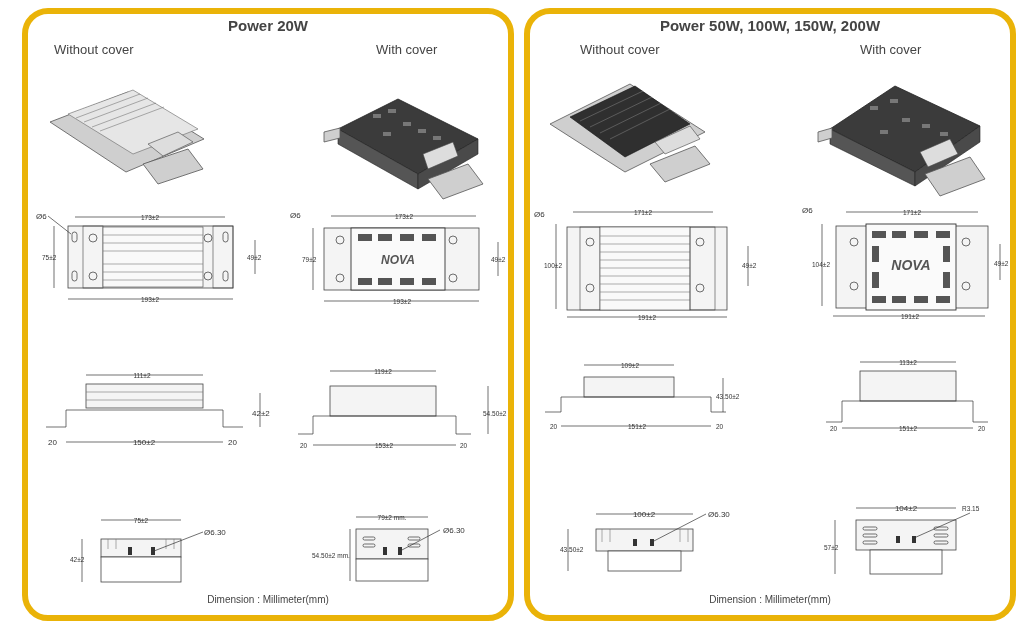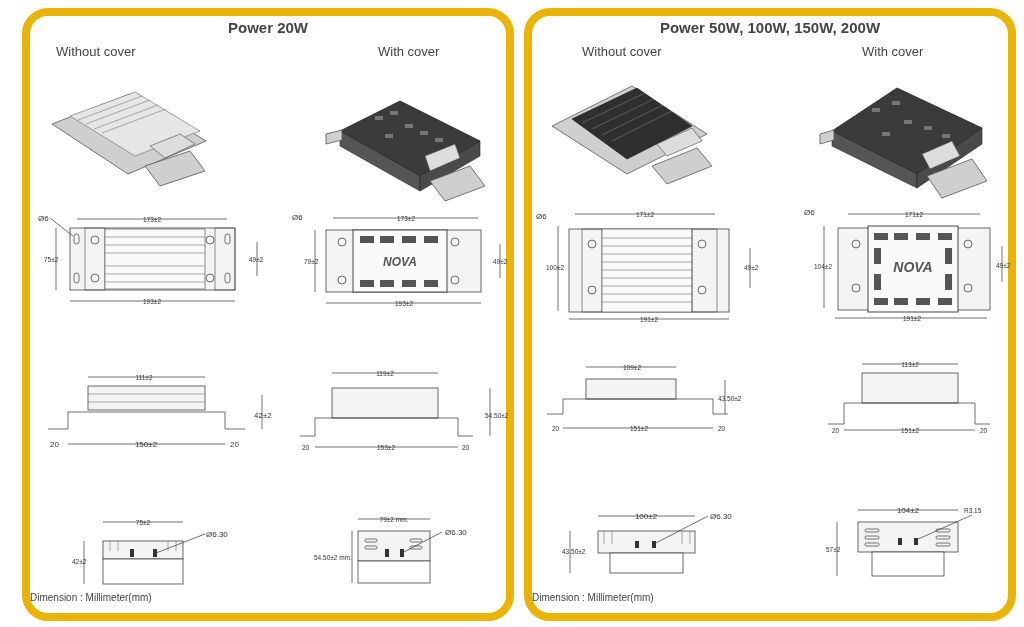--- a/index.html
+++ b/index.html
@@ -1,22 +1,22 @@
 <!DOCTYPE html>
 <html><head>
 <meta charset="utf-8">
 <style>
   html,body{margin:0;padding:0;background:#fff;}
   body{width:1024px;height:627px;position:relative;overflow:hidden;font-family:"Liberation Sans",sans-serif;color:#333;}
-  .panel{position:absolute;top:8px;height:613px;border:8px solid #eab308;border-radius:26px;box-sizing:border-box;}
+  .panel{position:absolute;top:8px;height:613px;border:6px solid #eab308;border-radius:26px;box-sizing:border-box;}
   #panel-left{left:22px;width:492px;}
   #panel-right{left:524px;width:492px;padding-left:43px;}
   .ptitle{position:absolute;top:3px;left:0;right:0;text-align:center;font-weight:bold;font-size:15px;color:#444;}
   .sub{position:absolute;top:28px;font-size:13px;color:#444;}
-  .footer{position:absolute;bottom:10px;left:0;right:0;text-align:left;font-size:10px;color:#444;}
+  .footer{position:absolute;bottom:10px;left:0;right:0;text-align:center;font-size:10px;color:#444;}
   svg{position:absolute;left:0;top:0;overflow:visible;}
   .dim{font-size:6.5px;fill:#333;font-family:"Liberation Sans",sans-serif;}
   .dimb{font-size:8px;fill:#333;font-family:"Liberation Sans",sans-serif;}
   .ln{stroke:#333;stroke-width:0.7;fill:none;}
   .body{fill:#f4f4f4;stroke:#444;stroke-width:0.8;}
   .fin{stroke:#777;stroke-width:0.6;}
   .dark{fill:#3b3b3b;stroke:#222;stroke-width:0.8;}
   .light{fill:#cfcfcf;stroke:#555;stroke-width:0.8;}
 </style>
 </head>

